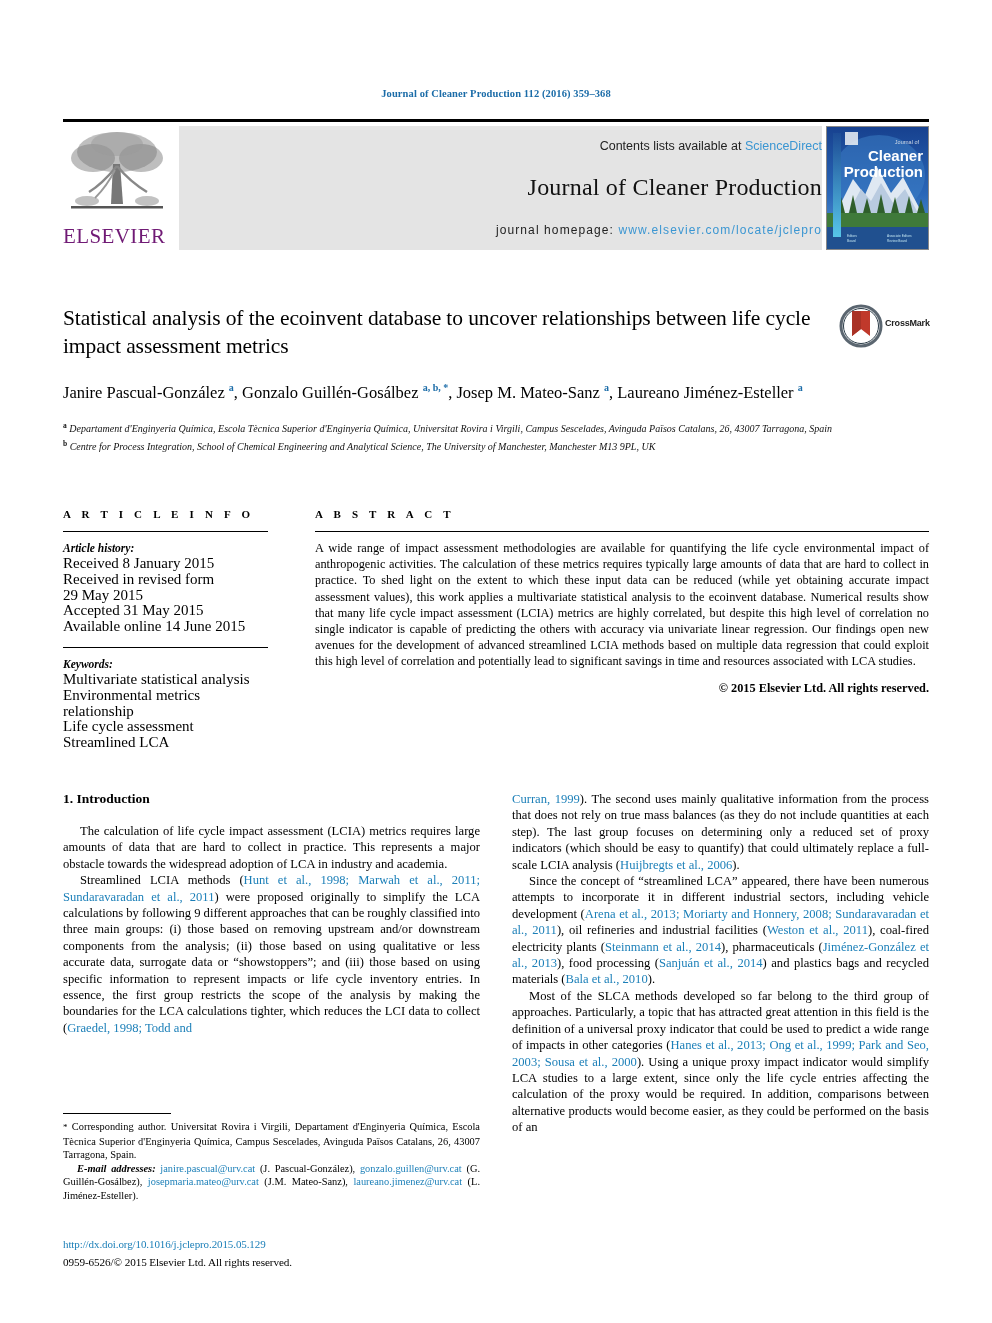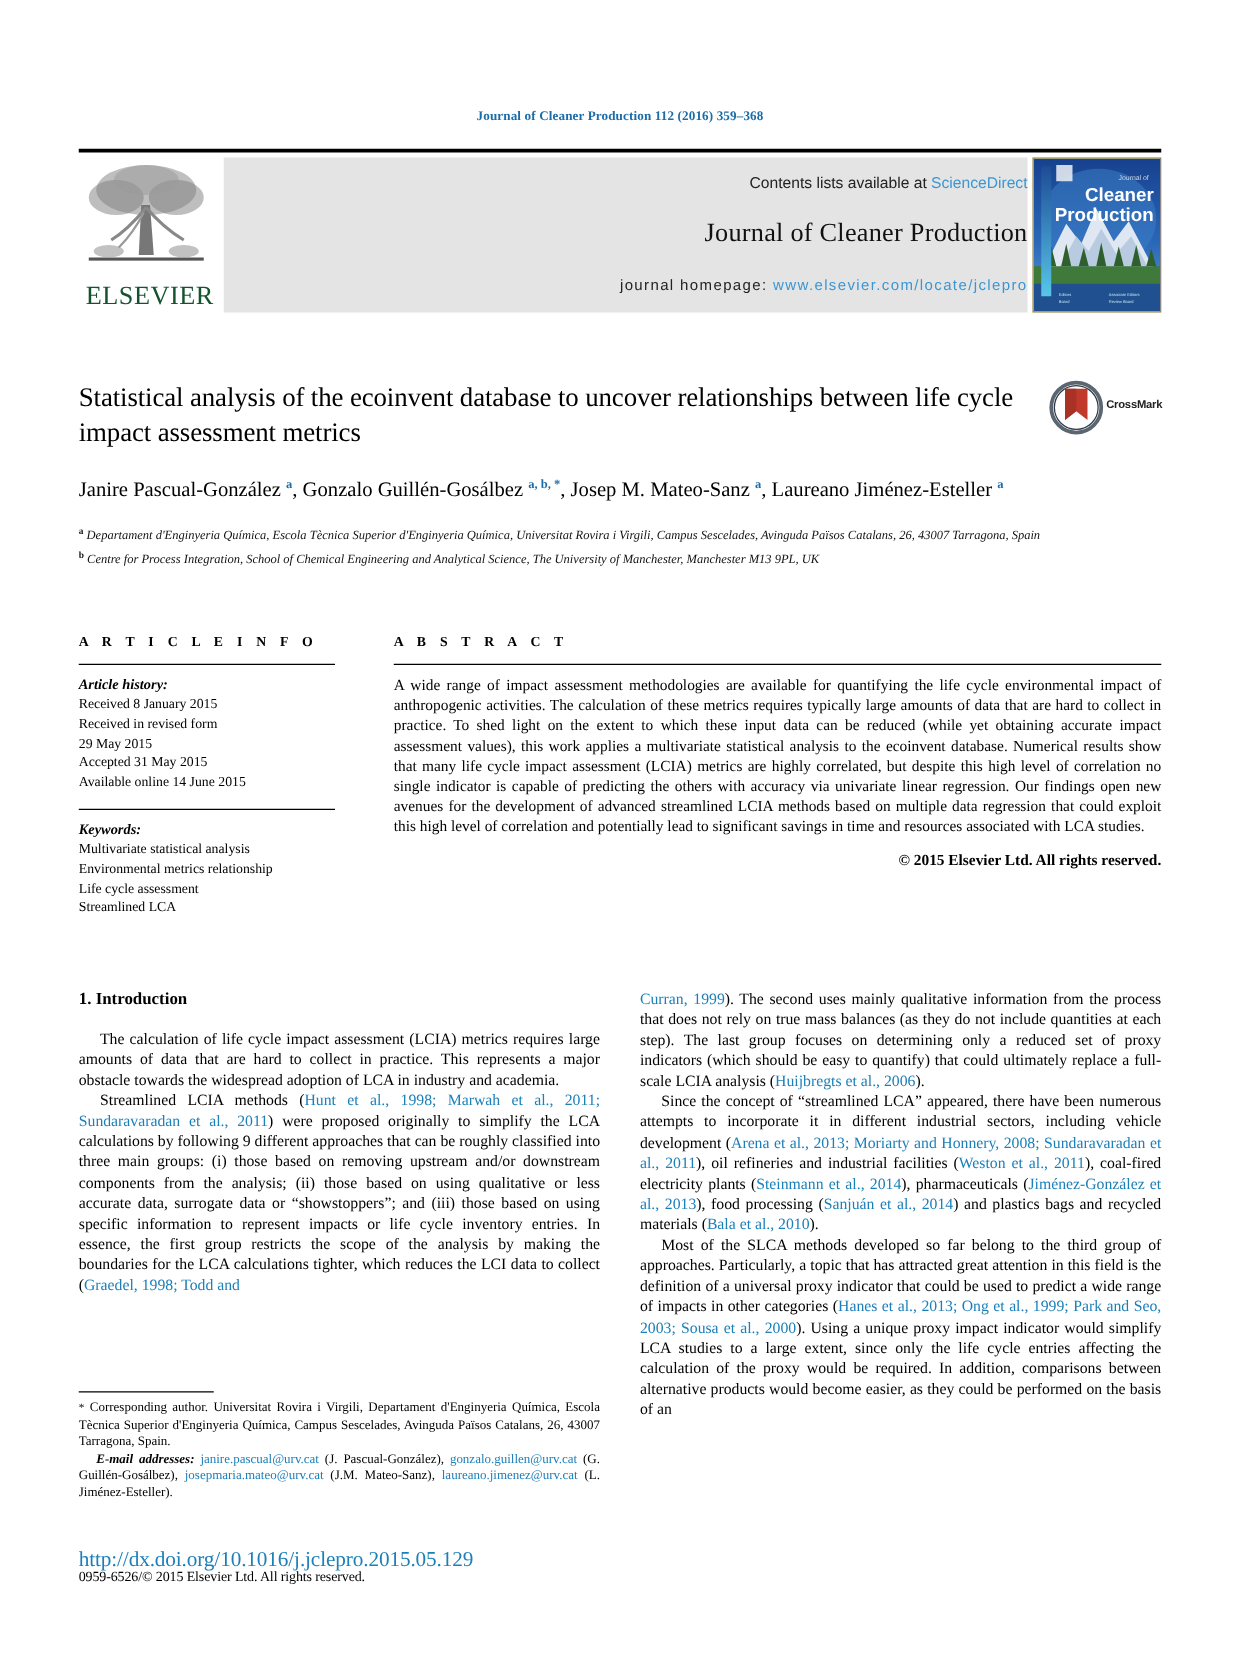--- a/index.html
+++ b/index.html
@@ -46,43 +46,43 @@
   .elsevier-logo {
     position: absolute;
     left: 0px; top: 4px;
     width: 108px; height: 124px;
   }
   .tree-svg { display: block; }
   .elsevier-word {
     position: absolute;
     left: 0; bottom: 1px;
     width: 108px;
-    text-align: right;
+    text-align: left;
     font-family: "Liberation Serif", serif;
     font-size: 21px;
     letter-spacing: 0.4px;
-    color: #14532d;
+    color: #701a75;
   }
   .mast-center {
     position: absolute;
     left: 116px; top: 4px;
     width: 643px; height: 124px;
     background: #e4e4e4;
     text-align: right;
   }
   .contents-line {
     font-family: "Liberation Sans", sans-serif;
     font-size: 12.5px;
     color: #222;
     padding-top: 13px;
   }
   .contents-line .sd { color: #3b96d2; }
   .journal-title {
     font-family: "Liberation Serif", serif;
-    font-size: 21px;
+    font-size: 24px;
     color: #111;
     margin-top: 21px;
     letter-spacing: 0.2px;
   }
   .homepage-line {
     font-family: "Liberation Sans", sans-serif;
     font-size: 12px;
     color: #222;
     margin-top: 22px;
     letter-spacing: 1.1px;
@@ -177,21 +177,21 @@
     margin-top: 12px;
     margin-bottom: 8px;
   }
   .info-label {
     font-style: italic;
     font-weight: bold;
     font-size: 11.5px;
     line-height: 16px;
   }
   .info-line {
-    font-size: 11px;
+    font-size: 15px;
     line-height: 15.8px;
     font-family: Liberation Serif, serif;
   }
   .abs-body {
     font-size: 12.3px;
     line-height: 16.2px;
     text-align: justify;
     color: #000;
   }
   .abs-copy {
@@ -243,21 +243,21 @@
   .fn-text {
     font-size: 10.4px;
     line-height: 13.6px;
     text-align: justify;
   }
   .fn-text .ital { font-style: italic; font-weight: bold; }
   .fn-star { font-size: 9px; }
   .doi-line {
     position: absolute;
     left: 63px; top: 1222px;
-    font-size: 17px;
+    font-size: 11px;
     color: #1b7fb8;
     letter-spacing: -0.1px;
   }
   .issn-line {
     position: absolute;
     left: 63px; top: 1240px;
     font-size: 11.2px;
     color: #000;
     letter-spacing: -0.1px;
   }

